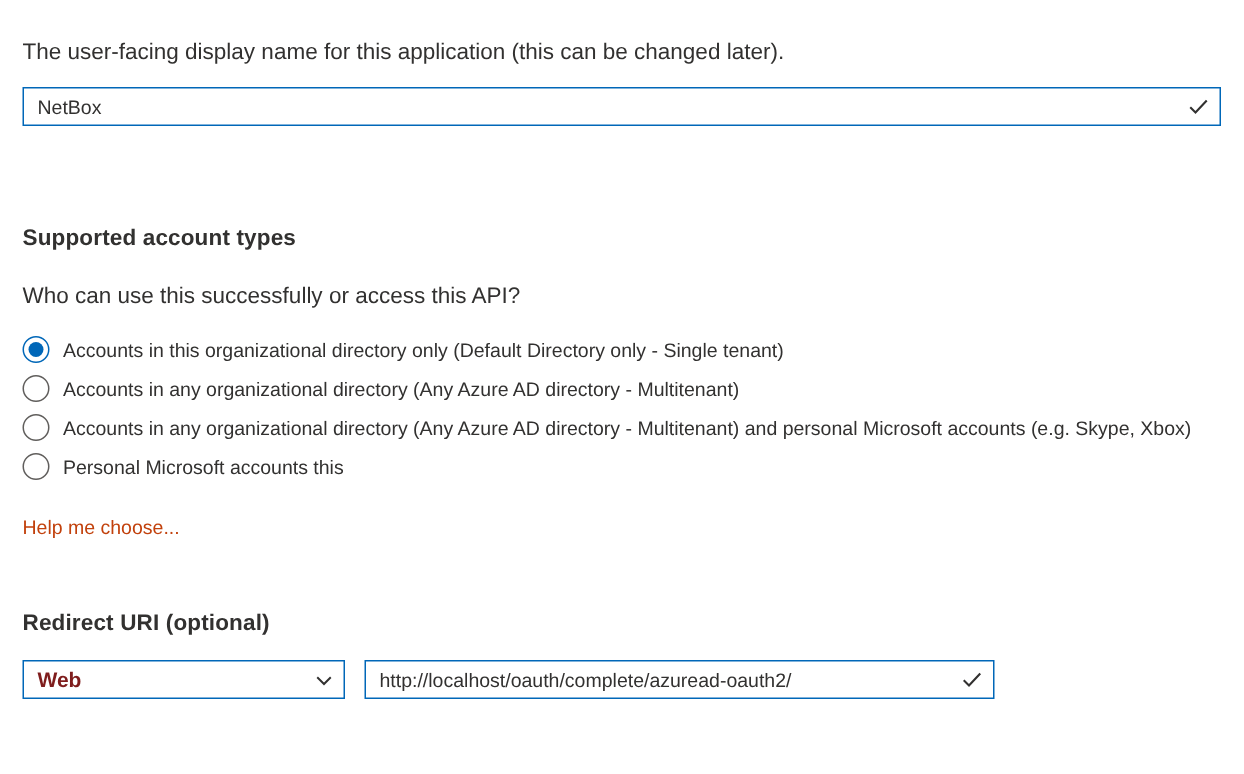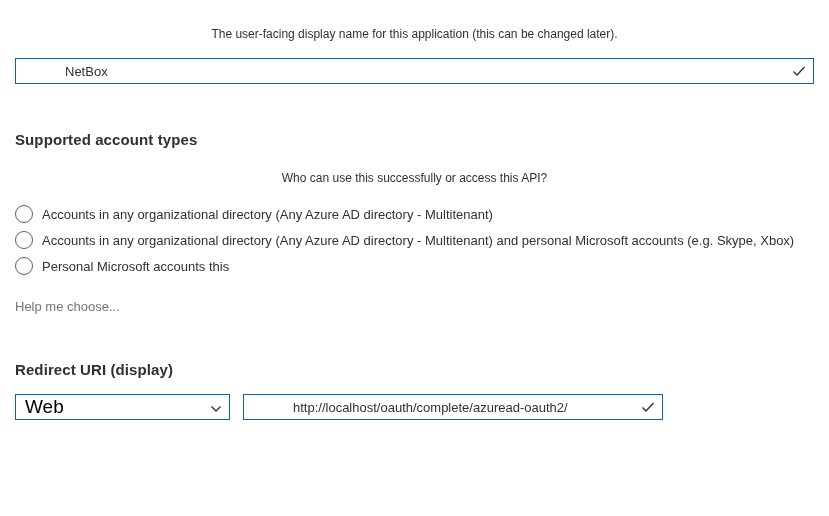--- a/index.html
+++ b/index.html
@@ -21,34 +21,32 @@
     color: #323130;
     letter-spacing: 0.1px;
   }
   .required-star {
     color: #a4262c;
     font-size: 15px;
     font-weight: 600;
     margin-right: 4px;
   }
   .desc-text {
-    font-size: 12px;
+    font-size: 15px;
     color: #323130;
     line-height: 19px;
-    text-align: center;
   }
   
   .field-wrap {
     position: relative;
     border: 1px solid #0067b8;
     height: 26px;
     background: #fff;
     display: flex;
     align-items: flex-start;
-    padding-left: 40px;
   }
   .field-wrap input {
     border: none;
     outline: none;
     flex: 1;
     height: 100%;
     font-family: "Liberation Sans", "DejaVu Sans", sans-serif;
     font-size: 13px;
     color: #323130;
     padding: 0 26px 0 9px;
@@ -62,21 +60,21 @@
     width: 14px;
     height: 14px;
     pointer-events: none;
   }
   .check-icon svg { display: block; }
   
   .name-label-row { padding-top: 2px; }
   .name-desc { margin-top: 15px; }
   .name-field { margin-top: 14px; width: 799px; }
   
-  .acct-heading { margin-top: 47px; }
+  .acct-heading { margin-top: 66px; }
   .acct-question { margin-top: 21px; }
   .radio-group { margin-top: 13px; }
   .radio-row {
     display: flex;
     align-items: center;
     height: 26px;
     cursor: pointer;
   }
   .radio-circle {
     width: 18px;
@@ -100,21 +98,21 @@
     background: #0067b8;
   }
   .radio-label {
     font-size: 13px;
     color: #323130;
   }
   .help-link {
     display: inline-block;
     margin-top: 20px;
     font-size: 13px;
-    color: #737373;
+    color: #c2410c;
     text-decoration: none;
     cursor: pointer;
   }
   
   .redirect-heading { margin-top: 46px; }
   .redirect-desc {
     margin-top: 17px;
     width: 800px;
   }
   .redirect-row {
@@ -127,23 +125,24 @@
     position: relative;
     border: 1px solid #0067b8;
     height: 26px;
     width: 215px;
     background: #fff;
     display: flex;
     align-items: center;
     cursor: pointer;
   }
   .select-value {
-    font-size: 19px;
-    color: #000000;
+    font-size: 14px;
+    color: #7f1d1d;
     padding-left: 9px;
+    font-weight: bold;
   }
   .chevron-icon {
     position: absolute;
     right: 7px;
     top: 50%;
     transform: translateY(-50%);
     width: 12px;
     height: 12px;
     pointer-events: none;
   }
@@ -166,38 +165,42 @@
         </svg>
     </span>
   </div>
 
   
   <div class="section-heading acct-heading">Supported account types</div>
 
   <div class="desc-text acct-question">Who can use this successfully or access this API?</div>
 
   <div class="radio-group">
+    <div class="radio-row selected">
+      <span class="radio-circle"></span>
+      <span class="radio-label">Accounts in this organizational directory only (Default Directory only - Single tenant)</span>
+    </div>
     <div class="radio-row">
       <span class="radio-circle"></span>
       <span class="radio-label">Accounts in any organizational directory (Any Azure AD directory - Multitenant)</span>
     </div>
     <div class="radio-row">
       <span class="radio-circle"></span>
       <span class="radio-label">Accounts in any organizational directory (Any Azure AD directory - Multitenant) and personal Microsoft accounts (e.g. Skype, Xbox)</span>
     </div>
     <div class="radio-row">
       <span class="radio-circle"></span>
       <span class="radio-label">Personal Microsoft accounts this</span>
     </div>
   </div>
 
   <a class="help-link">Help me choose...</a>
 
   
-  <div class="section-heading redirect-heading">Redirect URI (display)</div>
+  <div class="section-heading redirect-heading">Redirect URI (optional)</div>
 
 
   <div class="redirect-row">
     <div class="select-wrap">
       <span class="select-value">Web</span>
       <span class="chevron-icon">
         <svg viewBox="0 0 12 12" width="12" height="12">
             <path d="M1.5 3.5 L6 8 L10.5 3.5" fill="none" stroke="#323130" stroke-width="1.3"></path>
           </svg>
       </span>

